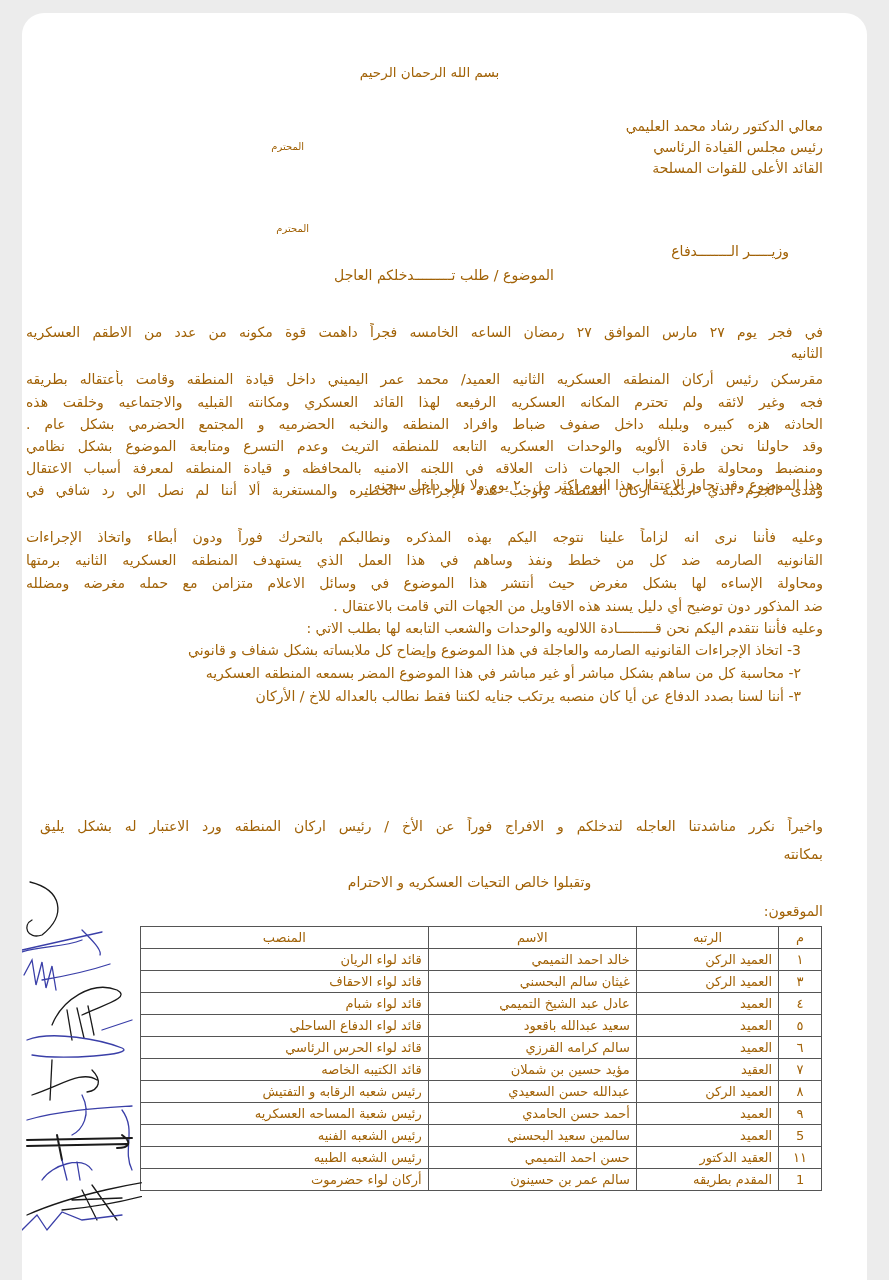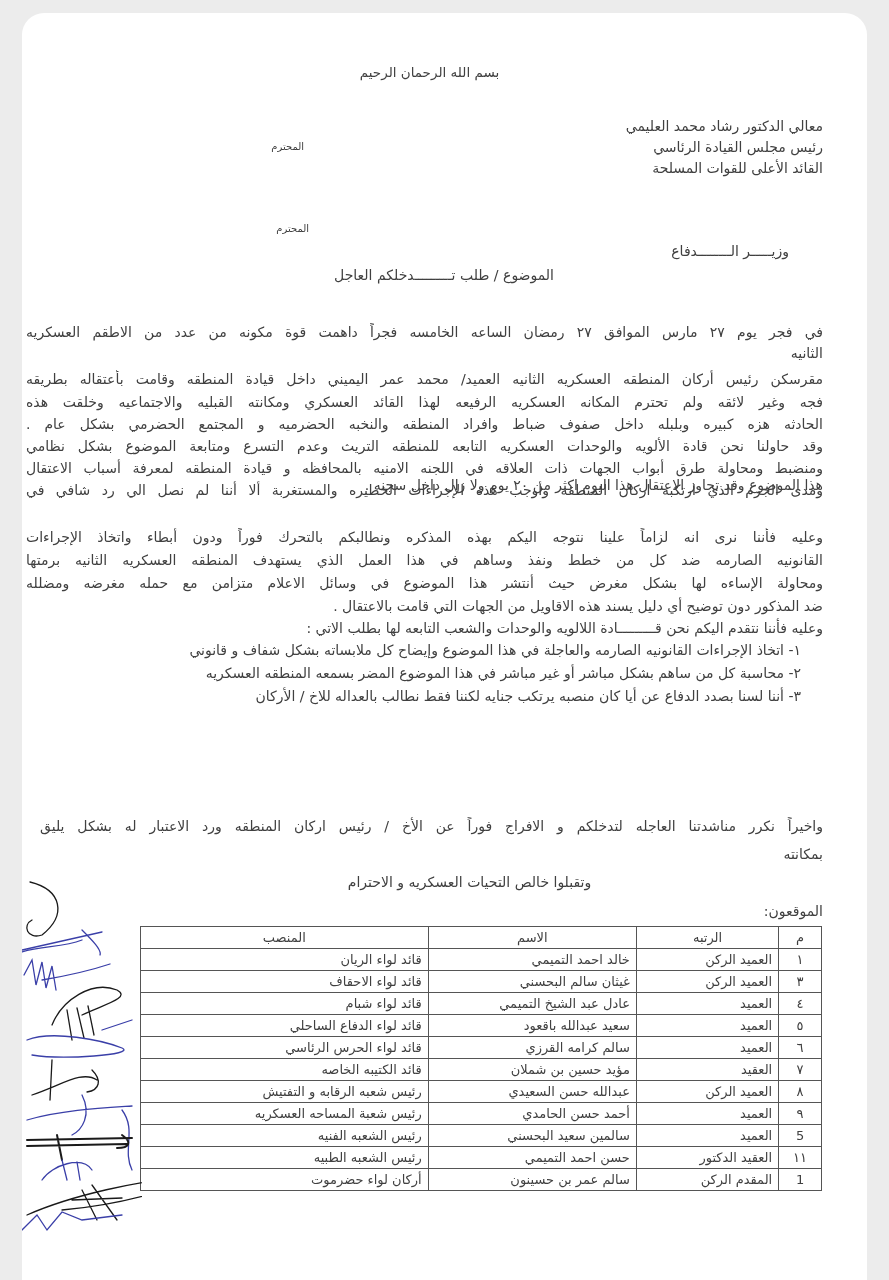--- a/index.html
+++ b/index.html
@@ -6,21 +6,21 @@
   body {
     width: 889px; height: 1280px; overflow: hidden;
     background: #ececec;
     font-family: "DejaVu Sans", sans-serif;
     position: relative;
   }
   .card {
     position: absolute; left: 22px; top: 13px; width: 845px; height: 1290px;
     background: #ffffff; border-radius: 22px;
   }
-  .doc { position: absolute; left: 0; top: 0; width: 889px; height: 1280px; direction: rtl; color: #404040; }
+  .doc { position: absolute; left: 0; top: 0; width: 889px; height: 1280px; direction: rtl; color: #a16207; }
   .t { position: absolute; white-space: nowrap; font-size: 14px; line-height: 18px; }
   .bismillah { left: 0; width: 889px; text-align: center; top: 63px; font-size: 13.5px; direction: rtl; padding-left: 20px; box-sizing: border-box; }
   .bismillah span { display:inline-block; margin-left: 0; transform: translateX(-25px); }
   .r { right: 66px; }
   .honor { font-size: 10px; }
   .para-line { position: absolute; white-space: nowrap; font-size: 14px; line-height: 18px; }
   .list-item { position: absolute; white-space: nowrap; font-size: 14px; line-height: 18px; }
   table.sig {
     position: absolute; top: 926px; right: 67px; width: 682px;
     border-collapse: collapse; direction: rtl; font-size: 13px;
@@ -64,21 +64,21 @@
       <div class="para-line" style="top: 459px; right: 66px; left: 26px; text-align: justify; text-align-last: justify; overflow: hidden;">ومنضبط ومحاولة طرق أبواب الجهات ذات العلاقه في اللجنه الامنيه بالمحافظه و قيادة المنطقه لمعرفة أسباب الاعتقال</div>
       <div class="para-line" style="top: 481px; right: 66px; left: 26px; text-align: justify; text-align-last: justify; overflow: hidden;">ومدى الجرم الذي ارتكبه اركان المنطقه وأوجب هذه الإجراءات  الخطيره والمستغربة ألا أننا لم نصل الي رد شافي في</div>
       <div class="para-line" style="top: 476px; right: 66px; text-align: center;">هذا الموضوع وقد تجاوز الاعتقال هذا اليوم اكثر من ٢٠ يوم ولا زال داخل سجنه .</div>
       <div class="para-line" style="top: 528px; right: 66px; left: 26px; text-align: justify; text-align-last: justify; overflow: hidden;">وعليه فأننا نرى انه لزاماً علينا نتوجه اليكم بهذه المذكره ونطالبكم بالتحرك فوراً ودون أبطاء واتخاذ الإجراءات</div>
       <div class="para-line" style="top: 551px; right: 66px; left: 26px; text-align: justify; text-align-last: justify; overflow: hidden;">القانونيه الصارمه ضد كل من خطط ونفذ وساهم في هذا العمل الذي يستهدف المنطقه العسكريه الثانيه  برمتها</div>
       <div class="para-line" style="top: 574px; right: 66px; left: 26px; text-align: justify; text-align-last: justify; overflow: hidden;">ومحاولة الإساءه  لها بشكل مغرض حيث أنتشر  هذا الموضوع في وسائل الاعلام متزامن مع حمله مغرضه ومضلله</div>
       <div class="para-line" style="top: 597px; right: 66px;">ضد المذكور دون توضيح أي دليل يسند هذه الاقاويل من الجهات التي قامت بالاعتقال .</div>
       <div class="para-line" style="top: 619px; right: 66px;">وعليه فأننا نتقدم اليكم نحن قـــــــــادة  اللالويه  والوحدات والشعب التابعه لها بطلب الاتي :</div>
     </div>
   <div id="requests">
-      <div class="list-item" style="top: 641px; right: 88px;">١- اتخاذ الإجراءات القانونيه الصارمه والعاجلة في هذا الموضوع وإيضاح كل ملابساته بشكل شفاف و قانوني</div>
+      <div class="list-item" style="top: 641px; right: 88px;">3- اتخاذ الإجراءات القانونيه الصارمه والعاجلة في هذا الموضوع وإيضاح كل ملابساته بشكل شفاف و قانوني</div>
       <div class="list-item" style="top: 664px; right: 88px;">٢- محاسبة كل من ساهم بشكل مباشر أو غير مباشر في هذا الموضوع المضر بسمعه المنطقه العسكريه</div>
       <div class="list-item" style="top: 687px; right: 88px;">٣- أننا لسنا بصدد الدفاع عن أيا كان  منصبه يرتكب جنايه لكننا فقط نطالب بالعداله للاخ / الأركان</div>
     </div>
   <div id="closing">
       <div class="para-line" style="top: 817px; right: 66px; left: 40px; text-align: justify; text-align-last: justify; overflow: hidden;">واخيراً نكرر مناشدتنا العاجله لتدخلكم  و الافراج فوراً عن الأخ / رئيس اركان المنطقه ورد الاعتبار له بشكل يليق</div>
       <div class="para-line" style="top: 845px; right: 66px;">بمكانته</div>
     </div>
 
   <div class="t" style="top:873px; left:0; width:889px; text-align:center; padding-left:50px; box-sizing:border-box;">وتقبلوا خالص التحيات العسكريه و الاحترام</div>
   <div class="t r" style="top:902px;">الموقعون:</div>
@@ -148,21 +148,21 @@
           <td class="c-pos">رئيس الشعبه الفنيه</td>
         </tr>
         <tr>
           <td class="c-num">١١</td>
           <td class="c-rank">العقيد الدكتور</td>
           <td class="c-name">حسن احمد التميمي</td>
           <td class="c-pos">رئيس الشعبه الطبيه</td>
         </tr>
         <tr>
           <td class="c-num">1</td>
-          <td class="c-rank">المقدم الركن</td>
+          <td class="c-rank">المقدم بطريقه</td>
           <td class="c-name">سالم عمر بن حسينون</td>
           <td class="c-pos">أركان لواء حضرموت</td>
         </tr>
       </tbody>
   </table>
 
   <svg class="sigs" viewBox="0 0 120 360">
     <g fill="none" stroke-linecap="round" stroke-width="1.3">
       <path d="M8 2 C40 10 45 35 20 55 C5 60 0 45 10 40" stroke="#1a1a1a"></path>
       <path d="M0 70 L80 52 M60 50 C70 60 80 70 78 75 M0 72 C20 65 40 68 60 60" stroke="#3a3fa8"></path>

